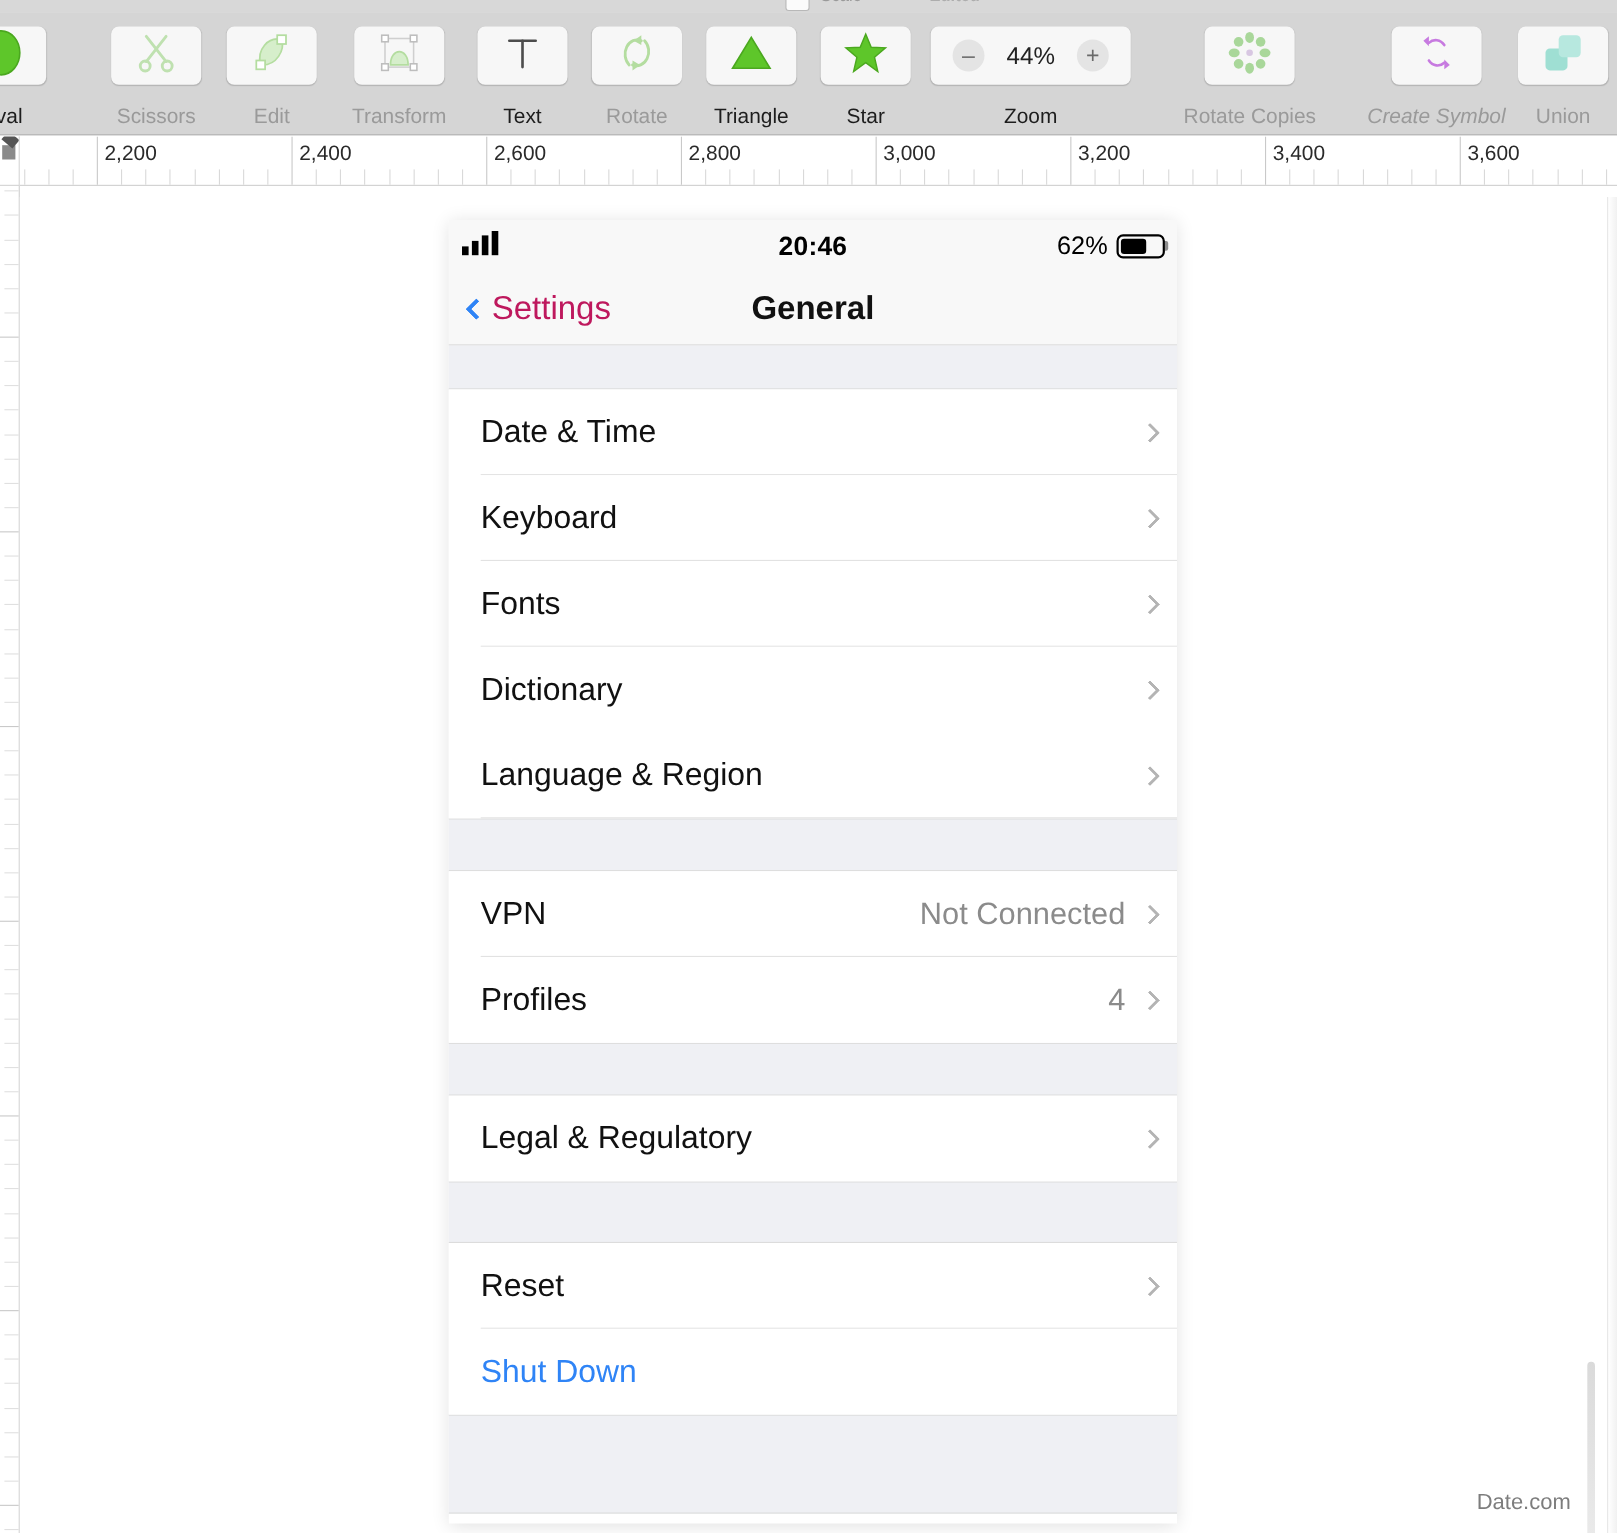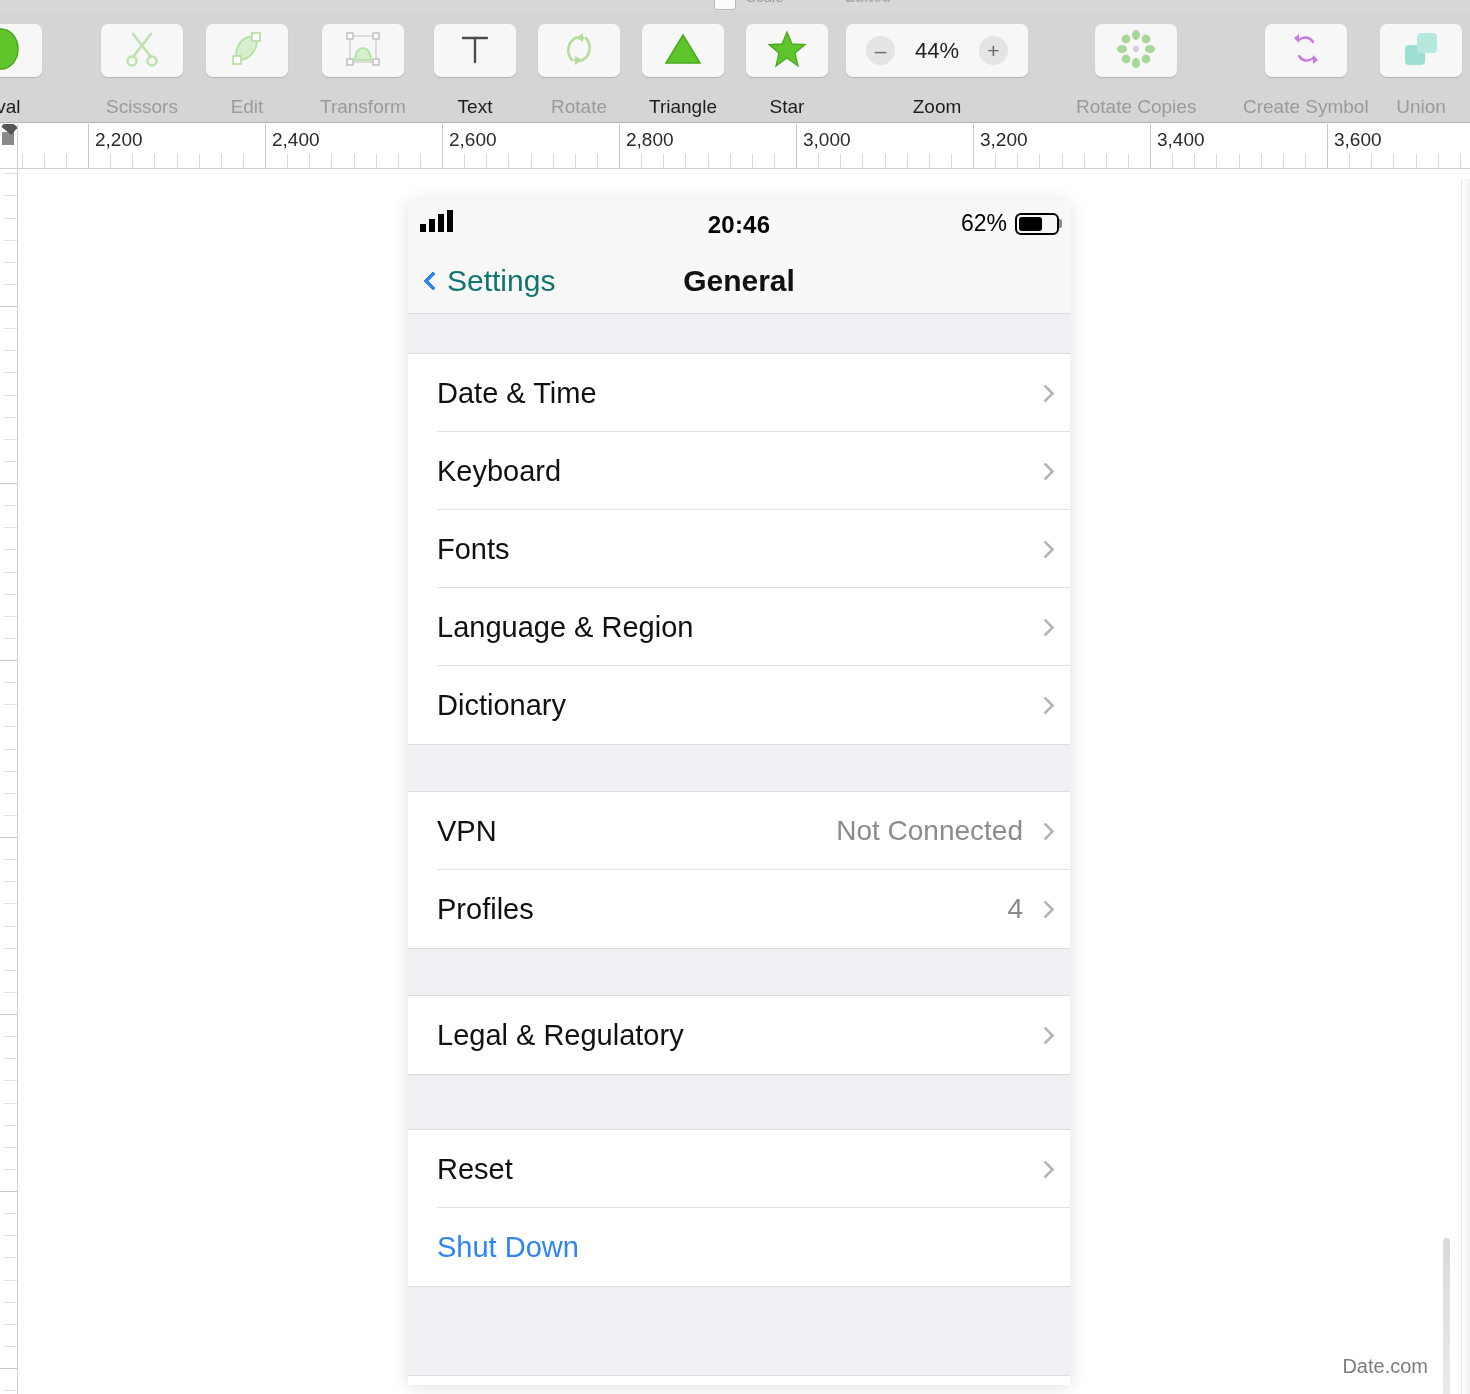--- a/index.html
+++ b/index.html
@@ -131,21 +131,21 @@
     position: relative; height: 65px; background: #f8f8f8;
     border-bottom: 1px solid #dcdcdc;
     display: flex; align-items: center;
   }
   .nav-back { position: absolute; left: 18px; display: flex; align-items: center; gap: 7px; }
   .nav-chev {
     width: 14px; height: 14px;
     border-left: 4px solid #2f84f6; border-bottom: 4px solid #2f84f6;
     transform: rotate(45deg); border-radius: 1px;
   }
-  .nav-back-label { font-size: 30px; color: #0f766e; }
+  .nav-back-label { font-size: 30px; color: #be185d; }
   .nav-title {
     position: absolute; left: 0; right: 0; text-align: center;
     font-size: 30px; font-weight: 700; color: #111;
   }
 
   .list { background: #ffffff; }
   .gap { height: 48px; background: #eff0f4; border-top: 1px solid #dcdcdc; border-bottom: 1px solid #dcdcdc;}
   .gap.first { height: 40px; border-top: none; }
   .gap.tall { height: 56px; }
 
@@ -324,21 +324,21 @@
               <ellipse cx="31" cy="11" rx="4.4" ry="4.4" transform="rotate(45 31 11)"></ellipse>
               <ellipse cx="11" cy="31" rx="4.4" ry="4.4" transform="rotate(45 11 31)"></ellipse>
               <ellipse cx="31" cy="31" rx="4.4" ry="4.4" transform="rotate(-45 31 31)"></ellipse>
             </g>
           </svg>
         </span>
       </div>
       <div class="tb-label dim">Rotate Copies</div>
     </div>
 
-    <div class="tb-item" style="left:1243px;">
+    <div class="tb-item" style="left:1243px;font-style:italic;">
       <div class="tb-btn">
         <span>
           <svg width="36" height="38" viewBox="0 0 36 38" fill="none" stroke="#c77ae0" stroke-width="2.4" stroke-linecap="round">
             <path d="M11 10 A10 12 0 0 1 25 12"></path>
               <path d="M25 28 A10 12 0 0 1 11 26"></path>
             <path d="M11 4 L11 13 L6 8 Z" fill="#c77ae0" stroke="none"></path>
             <path d="M25 34 L25 25 L30 30 Z" fill="#c77ae0" stroke="none"></path>
           </svg>
         </span>
       </div>
@@ -546,32 +546,32 @@
             </div>
             <div class="sep"></div>
           </div>
           <div class="row">
             <div class="row-label">Fonts</div>
             <div class="row-right">
               <span class="disc"></span>
             </div>
             <div class="sep"></div>
           </div>
+          <div class="row last">
+            <div class="row-label">Dictionary</div>
+            <div class="row-right">
+              <span class="disc"></span>
+            </div>
+          </div>
           <div class="row">
             <div class="row-label">Language &amp; Region</div>
             <div class="row-right">
               <span class="disc"></span>
             </div>
             <div class="sep"></div>
-          </div>
-          <div class="row last">
-            <div class="row-label">Dictionary</div>
-            <div class="row-right">
-              <span class="disc"></span>
-            </div>
           </div>
           <div class="gap"></div>
           <div class="row">
             <div class="row-label">VPN</div>
             <div class="row-right">
               <div class="row-value">Not Connected</div>
               <span class="disc"></span>
             </div>
             <div class="sep"></div>
           </div>

